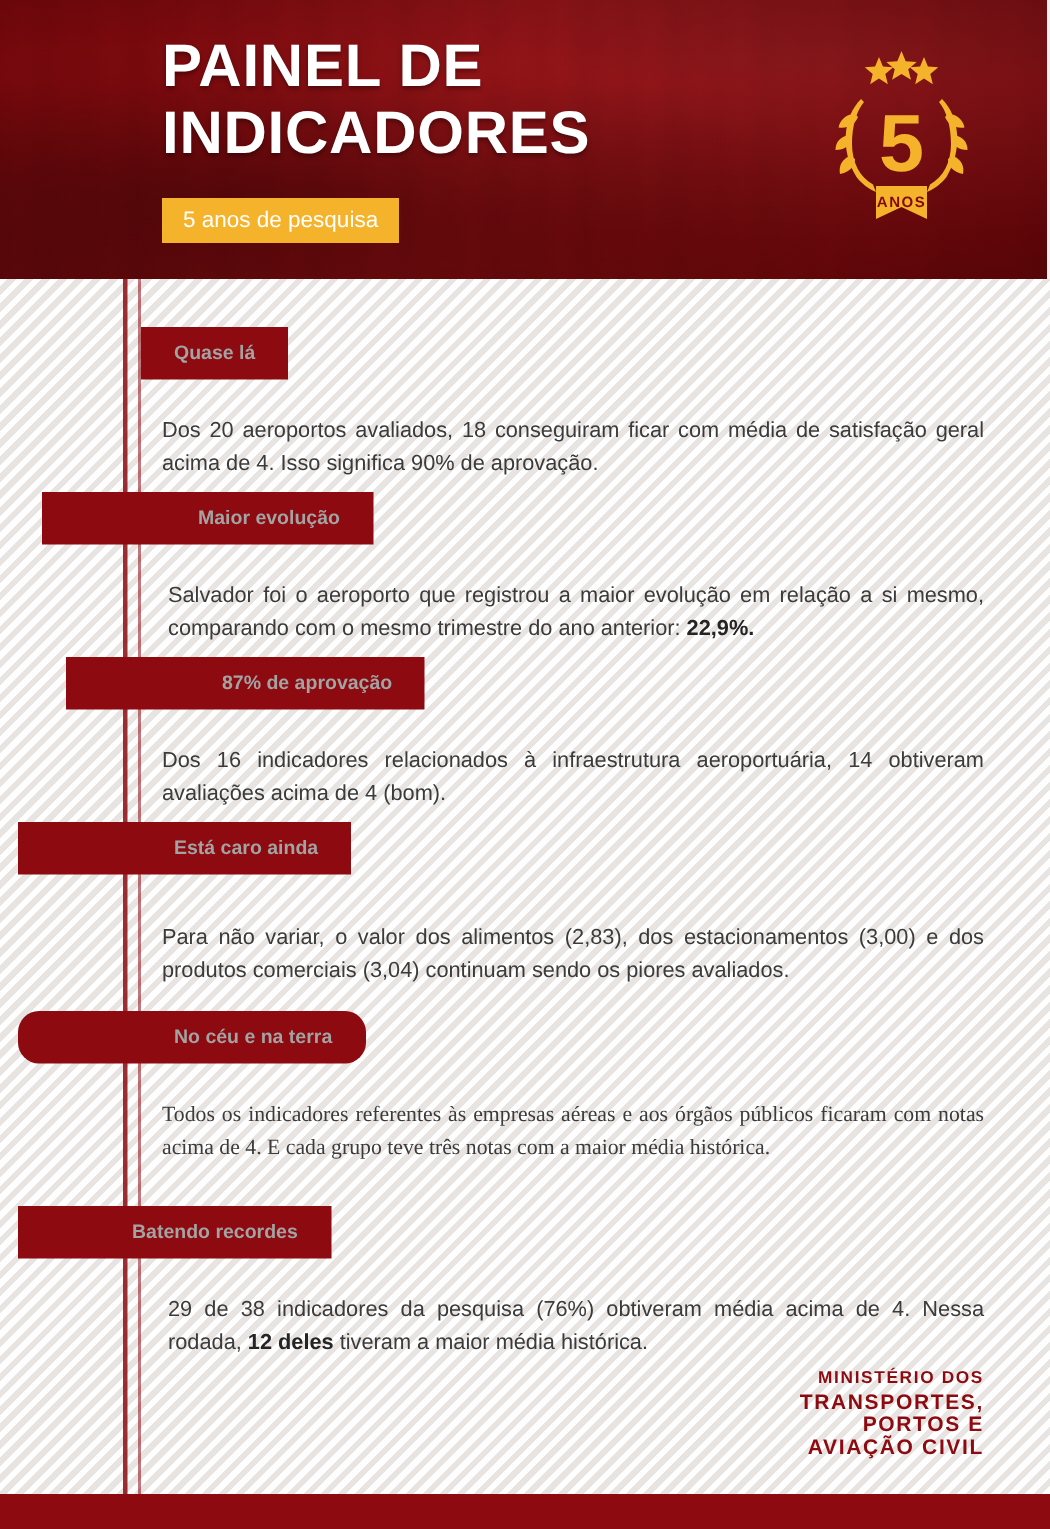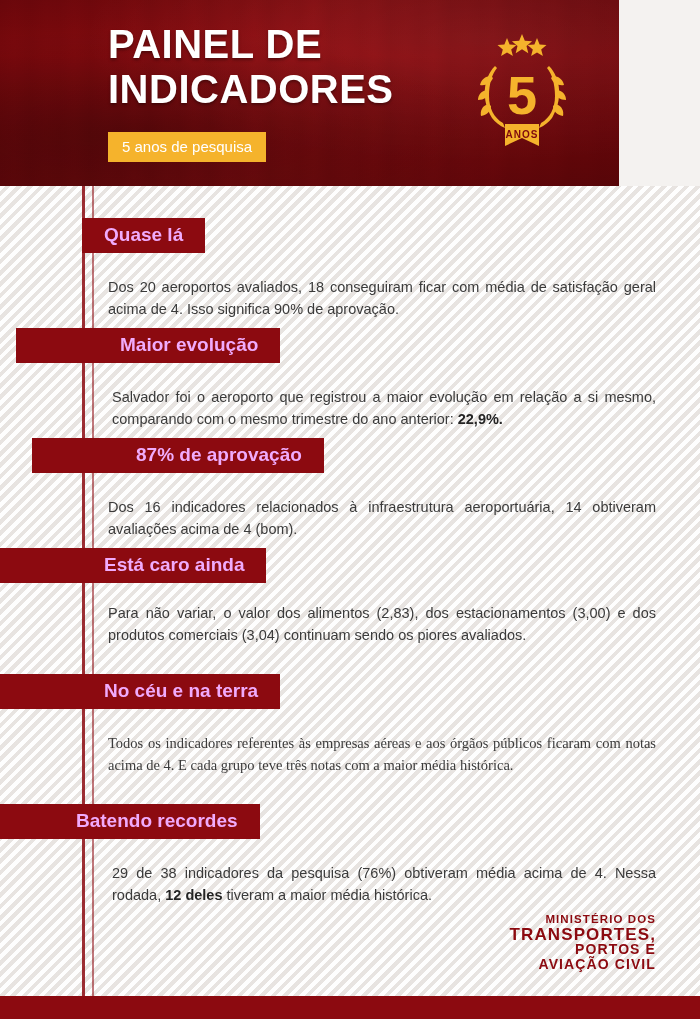--- a/index.html
+++ b/index.html
@@ -17,21 +17,21 @@
     position: relative;
     width: 700px;
     height: 1019px;
     overflow: hidden;
     background: #f4f2f0;
   }
 
   
   .header {
     position: relative;
-    width: 619px;
+    width: 698px;
     height: 186px;
     background:
       linear-gradient(115deg, rgba(120,8,12,0.93) 0%, rgba(150,14,18,0.86) 45%, rgba(110,6,10,0.95) 100%),
       repeating-linear-gradient(90deg, #6d0509 0px, #8e0d11 14px, #5d0407 30px, #7e0a0e 46px, #6d0509 60px);
     overflow: hidden;
   }
   .header::after {
     content: "";
     position: absolute;
     left: 0; top: 0; right: 0; bottom: 0;
@@ -103,26 +103,26 @@
   .vrule-a { left: 82px; }
   .vrule-b { left: 92px; width: 2px; opacity: 0.55; }
 
   .section {
     position: relative;
   }
   .label-bar {
     position: relative;
     display: inline-block;
     background: #8c0a10;
-    color: #f0abfc;
-    font-size: 19px;
+    color: #a3a3a3;
+    font-size: 13px;
     font-weight: bold;
     line-height: 18px;
     padding: 8px 22px 9px 22px;
-    margin-left: 0;
+    margin-left: 12px;
     box-sizing: border-box;
   }
   .label-wrap {
     position: absolute;
     left: 0;
   }
   .para {
     position: absolute;
     color: #3b3b3b;
     font-size: 14.5px;
@@ -137,21 +137,21 @@
     position: absolute;
     right: 44px;
     bottom: 24px;
     text-align: right;
     color: #8c0a10;
     font-weight: bold;
     letter-spacing: 1.1px;
     line-height: 15px;
   }
   .ministry .l1 { font-size: 11.5px; }
-  .ministry .l2 { font-size: 17px; }
+  .ministry .l2 { font-size: 14px; }
   .ministry .l3 { font-size: 14px; }
   .ministry .l4 { font-size: 14px; }
 
   .footer-bar {
     position: absolute;
     left: 0;
     bottom: 0;
     width: 700px;
     height: 23px;
     background: #8c0a10;
@@ -220,26 +220,26 @@
       <div class="label-wrap" style="left:0px; top:252px;padding-left:32px;">
         <div class="label-bar" style="padding-left:104px;">87% de aprovação</div>
       </div>
       <div class="para" style="left:108px; top:310px; width:548px;">Dos 16 indicadores relacionados à infraestrutura aeroportuária, 14 obtiveram avaliações acima de 4 (bom).</div>
     </div>
 
     <div class="section">
       <div class="label-wrap" style="left:0px; top:362px;">
         <div class="label-bar" style="padding-left:104px;">Está caro ainda</div>
       </div>
-      <div class="para" style="left:108px; top:416px; width:548px;">Para não variar, o valor dos alimentos (2,83), dos estacionamentos (3,00) e dos produtos comerciais (3,04) continuam sendo os piores avaliados.</div>
+      <div class="para" style="left:108px; top:428px; width:548px;">Para não variar, o valor dos alimentos (2,83), dos estacionamentos (3,00) e dos produtos comerciais (3,04) continuam sendo os piores avaliados.</div>
     </div>
 
     <div class="section">
       <div class="label-wrap" style="left:0px; top:488px;">
-        <div class="label-bar" style="padding-left:104px;">No céu e na terra</div>
+        <div class="label-bar" style="padding-left:104px;border-radius:14px;">No céu e na terra</div>
       </div>
       <div class="para" style="left:108px; top:546px; width:548px;font-family:Liberation Serif, serif;">Todos os indicadores referentes às empresas aéreas e aos órgãos públicos ficaram com notas acima de 4. E cada grupo teve três notas com a maior média histórica.</div>
     </div>
 
     <div class="section">
       <div class="label-wrap" style="left:0px; top:618px;">
         <div class="label-bar" style="padding-left:76px;">Batendo recordes</div>
       </div>
       <div class="para" style="left:112px; top:676px; width:544px;"><span>29 de 38 indicadores da pesquisa (76%) obtiveram média acima de 4. Nessa rodada, </span><b>12 deles</b><span> tiveram a maior média histórica.</span></div>
     </div>

